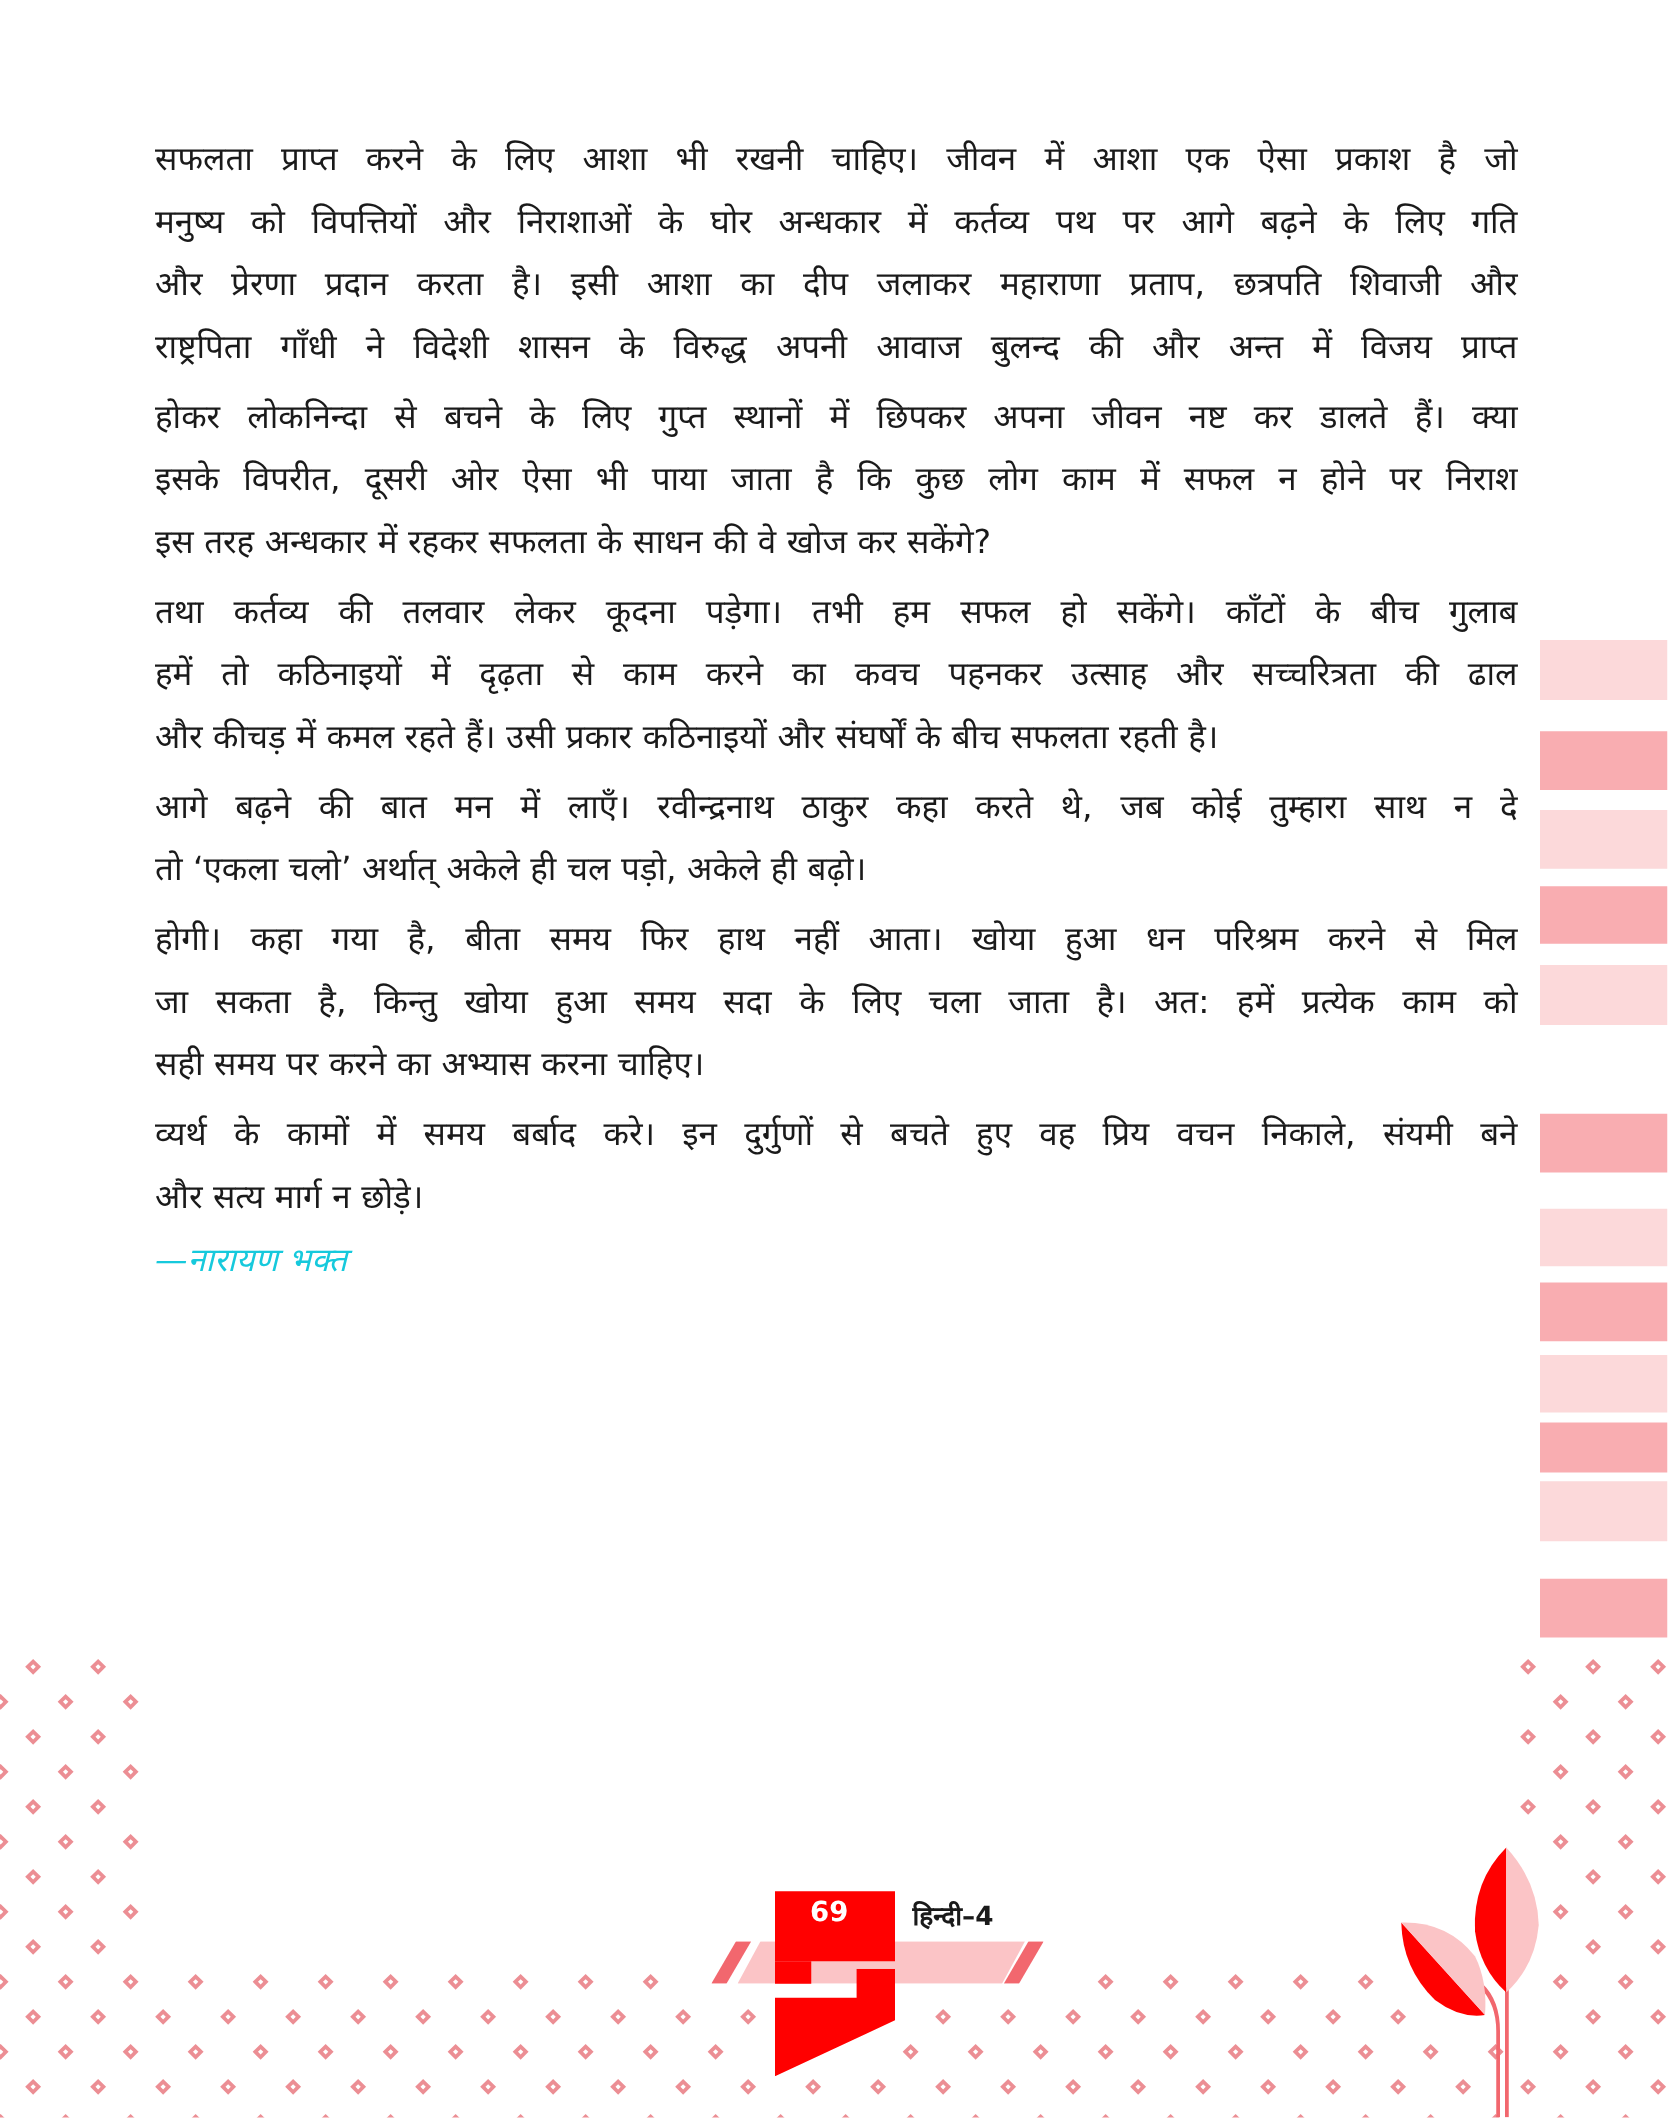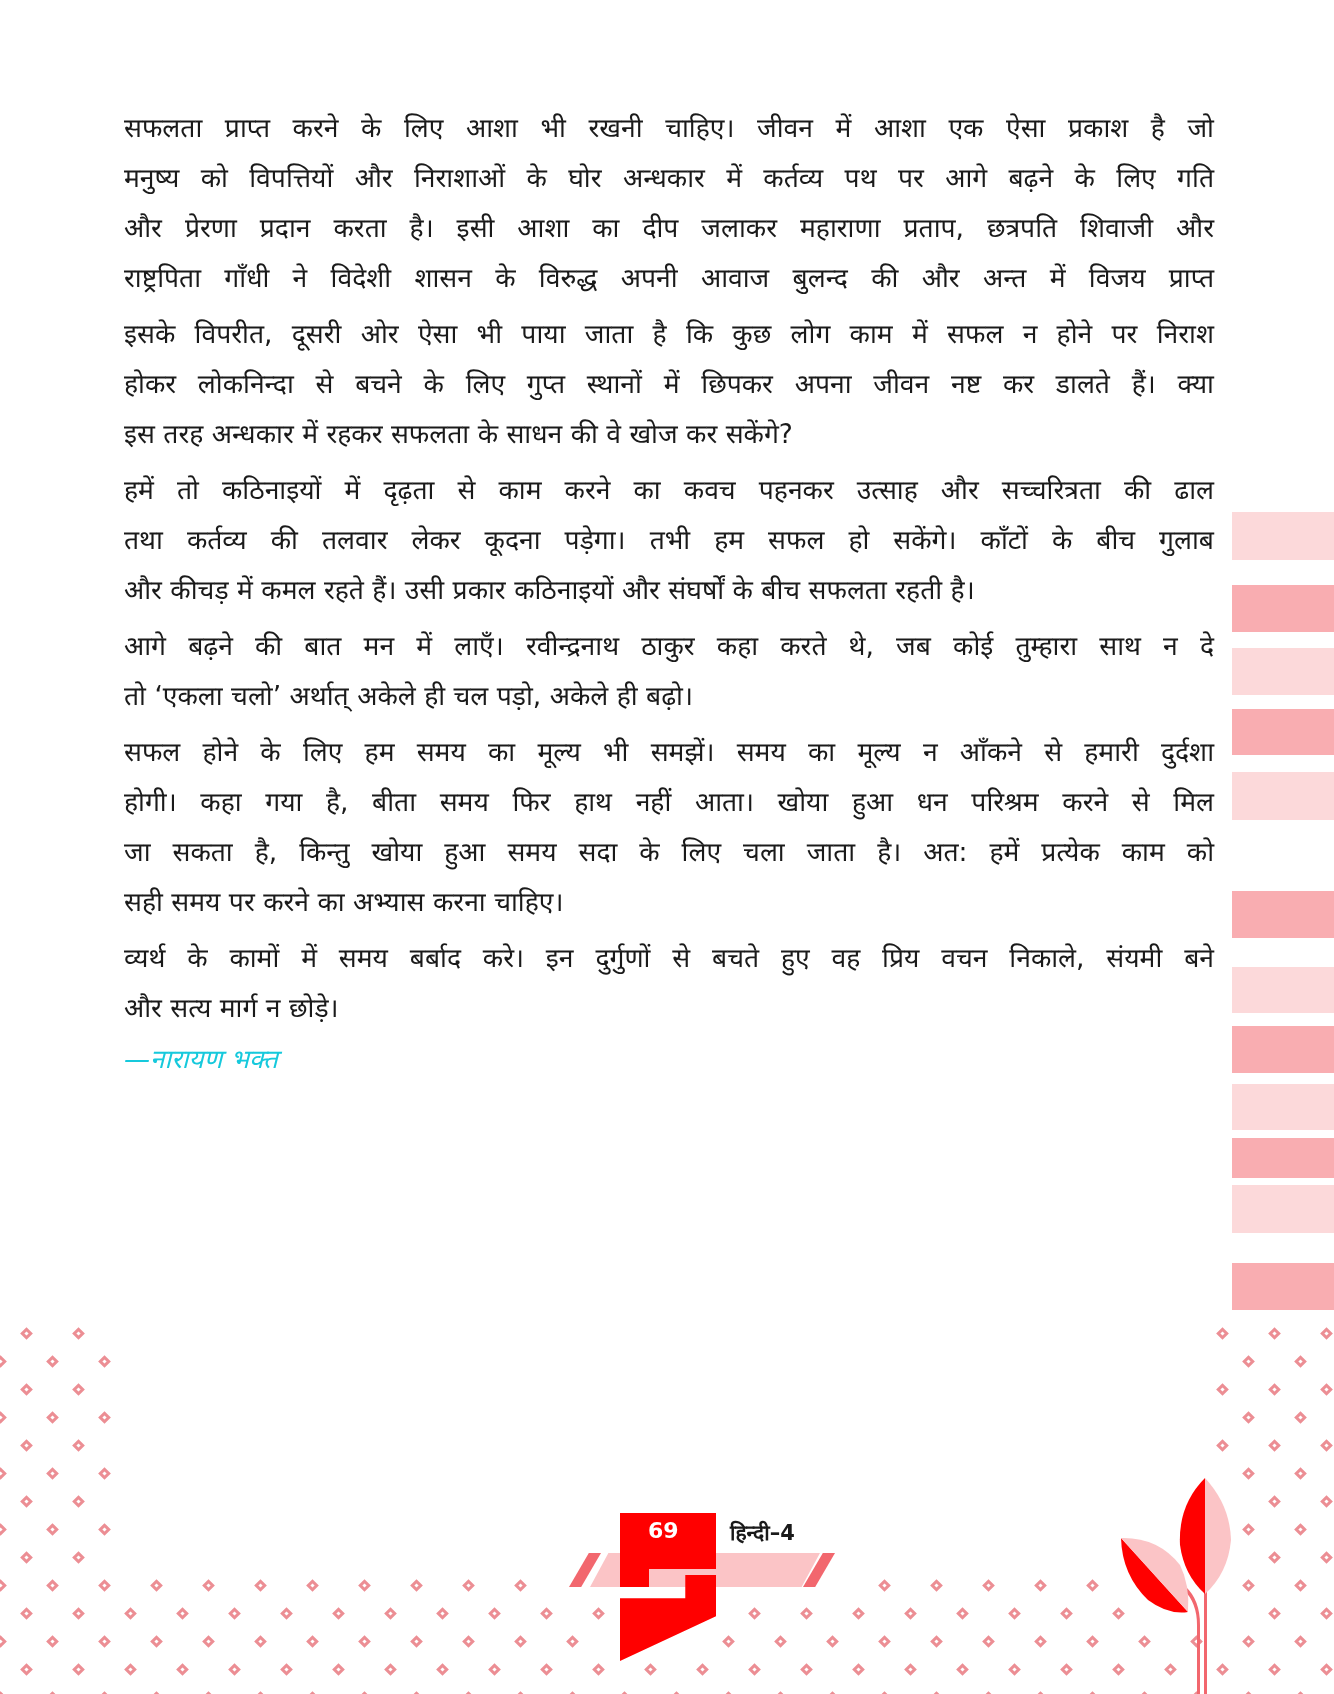--- a/index.html
+++ b/index.html
@@ -234,35 +234,34 @@
   </div>
 
 <div class="content">
   <div class="para">
     <span class="line">सफलता प्राप्त करने के लिए आशा भी रखनी चाहिए। जीवन में आशा एक ऐसा प्रकाश है जो</span>
     <span class="line">मनुष्य को विपत्तियों और निराशाओं के घोर अन्धकार में कर्तव्य पथ पर आगे बढ़ने के लिए गति</span>
     <span class="line">और प्रेरणा प्रदान करता है। इसी आशा का दीप जलाकर महाराणा प्रताप, छत्रपति शिवाजी और</span>
     <span class="line">राष्ट्रपिता गाँधी ने विदेशी शासन के विरुद्ध अपनी आवाज बुलन्द की और अन्त में विजय प्राप्त</span>
   </div>
   <div class="para">
+    <span class="line">होकर लोकनिन्दा से बचने के लिए गुप्त स्थानों में छिपकर अपना जीवन नष्ट कर डालते हैं। क्या</span>
     <span class="line">इसके विपरीत, दूसरी ओर ऐसा भी पाया जाता है कि कुछ लोग काम में सफल न होने पर निराश</span>
-    <span class="line">होकर लोकनिन्दा से बचने के लिए गुप्त स्थानों में छिपकर अपना जीवन नष्ट कर डालते हैं। क्या</span>
     <span class="line last">इस तरह अन्धकार में रहकर सफलता के साधन की वे खोज कर सकेंगे?</span>
   </div>
   <div class="para">
+    <span class="line">तथा कर्तव्य की तलवार लेकर कूदना पड़ेगा। तभी हम सफल हो सकेंगे। काँटों के बीच गुलाब</span>
     <span class="line">हमें तो कठिनाइयों में दृढ़ता से काम करने का कवच पहनकर उत्साह और सच्चरित्रता की ढाल</span>
-    <span class="line">तथा कर्तव्य की तलवार लेकर कूदना पड़ेगा। तभी हम सफल हो सकेंगे। काँटों के बीच गुलाब</span>
     <span class="line last">और कीचड़ में कमल रहते हैं। उसी प्रकार कठिनाइयों और संघर्षों के बीच सफलता रहती है।</span>
   </div>
   <div class="para">
     <span class="line">आगे बढ़ने की बात मन में लाएँ। रवीन्द्रनाथ ठाकुर कहा करते थे, जब कोई तुम्हारा साथ न दे</span>
     <span class="line last">तो ‘एकला चलो’ अर्थात् अकेले ही चल पड़ो, अकेले ही बढ़ो।</span>
   </div>
   <div class="para">
-    <span class="line">सफल होने के लिए हम समय का मूल्य भी समझें। समय का मूल्य न आँकने से हमारी दुर्दशा</span>
     <span class="line">होगी। कहा गया है, बीता समय फिर हाथ नहीं आता। खोया हुआ धन परिश्रम करने से मिल</span>
     <span class="line">जा सकता है, किन्तु खोया हुआ समय सदा के लिए चला जाता है। अत: हमें प्रत्येक काम को</span>
     <span class="line last">सही समय पर करने का अभ्यास करना चाहिए।</span>
   </div>
   <div class="para">
     <span class="line">व्यर्थ के कामों में समय बर्बाद करे। इन दुर्गुणों से बचते हुए वह प्रिय वचन निकाले, संयमी बने</span>
     <span class="line last">और सत्य मार्ग न छोड़े।</span>
   </div>
   <div class="author">—नारायण भक्त</div>
 </div>

